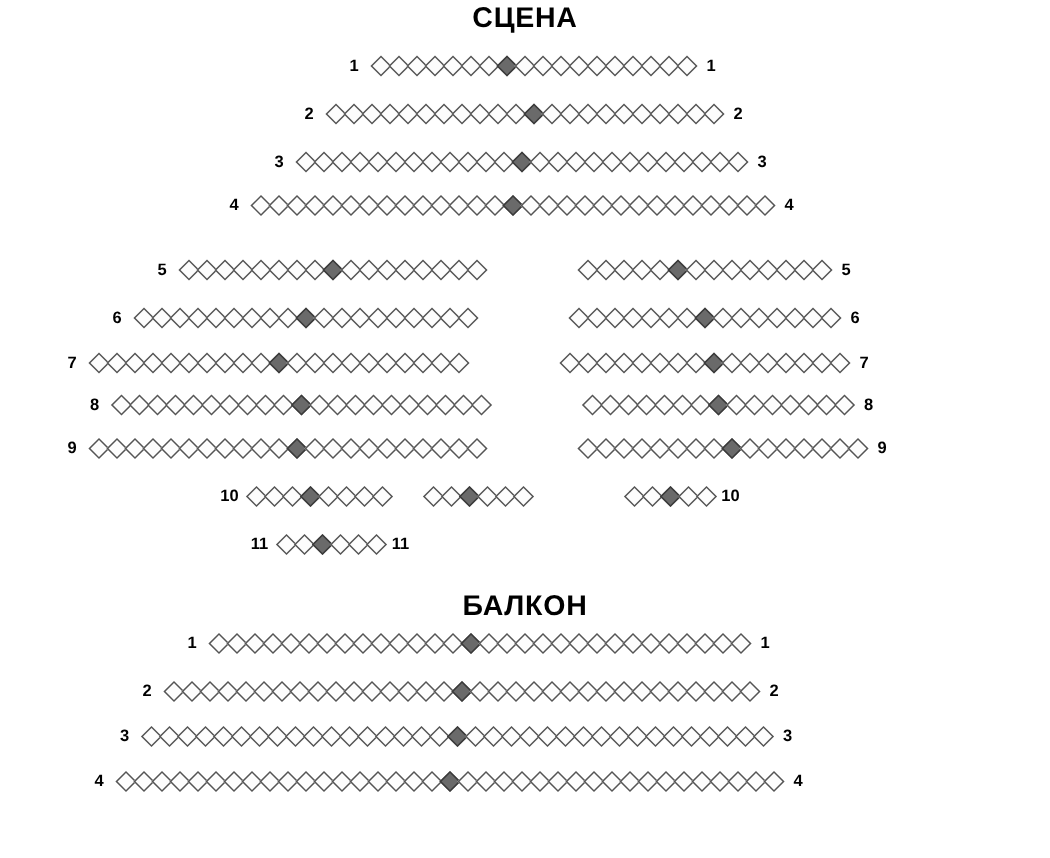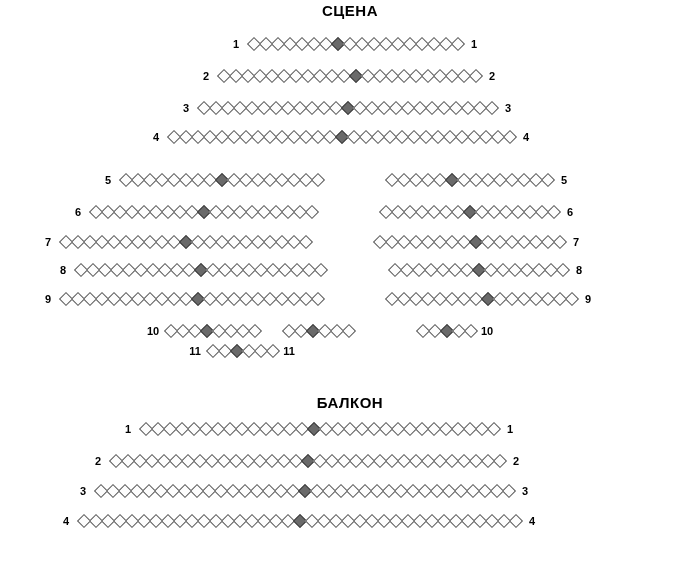--- a/index.html
+++ b/index.html
@@ -11,21 +11,21 @@
     height: 572px;
     background: #ffffff;
     font-family: "Liberation Sans", sans-serif;
     position: relative;
     overflow: hidden;
   }
   .stage-title {
     position: absolute;
     width: 100%;
     text-align: center;
-    font-size: 15px;
+    font-size: 19px;
     font-weight: bold;
     color: #000;
     letter-spacing: 0.5px;
   }
   #scene-title { top: 2px; }
   #balcony-title { top: 394px; }
 
   .row {
     position: absolute;
     height: 18px;
@@ -1009,21 +1009,21 @@
         </span>
         <span class="seat">
           <i></i>
         </span>
         <span class="seat">
           <i></i>
         </span>
       </span>
       <span class="row-num right">10</span>
     </div>
-    <div class="row" style="left: 165px; top: 342px; margin-left: 22px;">
+    <div class="row" style="left: 165px; top: 354px;">
       <span class="row-num left">11</span>
       <span class="seats">
         <span class="seat">
           <i></i>
         </span>
         <span class="seat">
           <i></i>
         </span>
         <span class="seat filled">
           <i></i>

